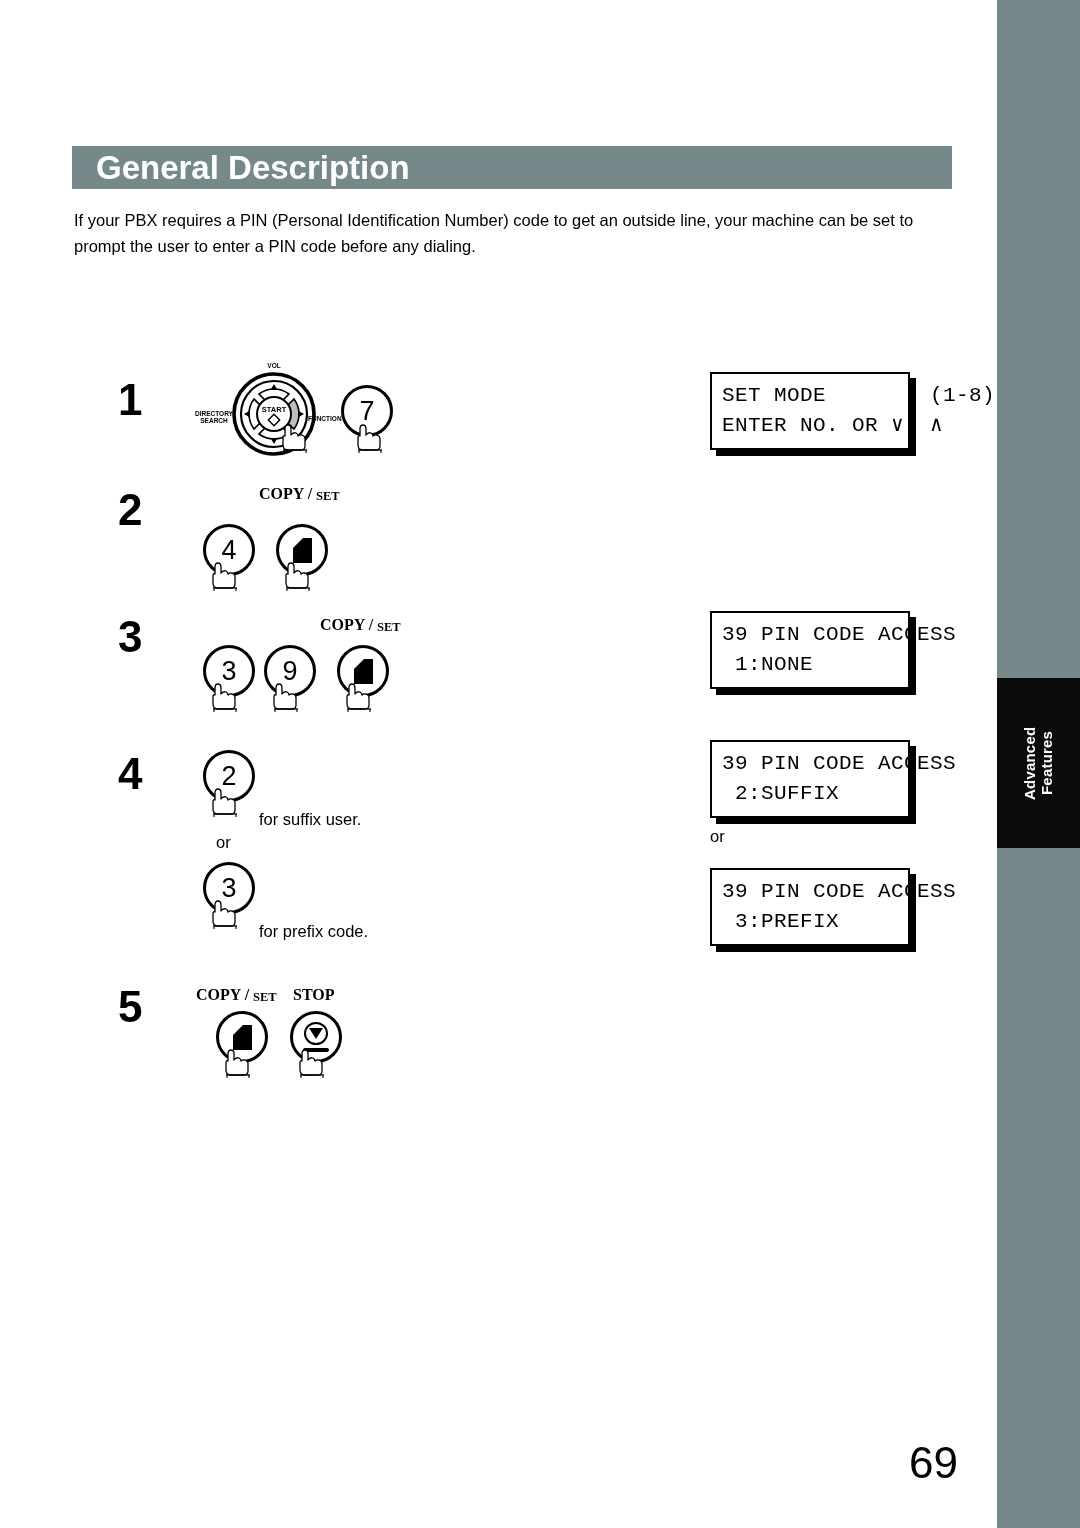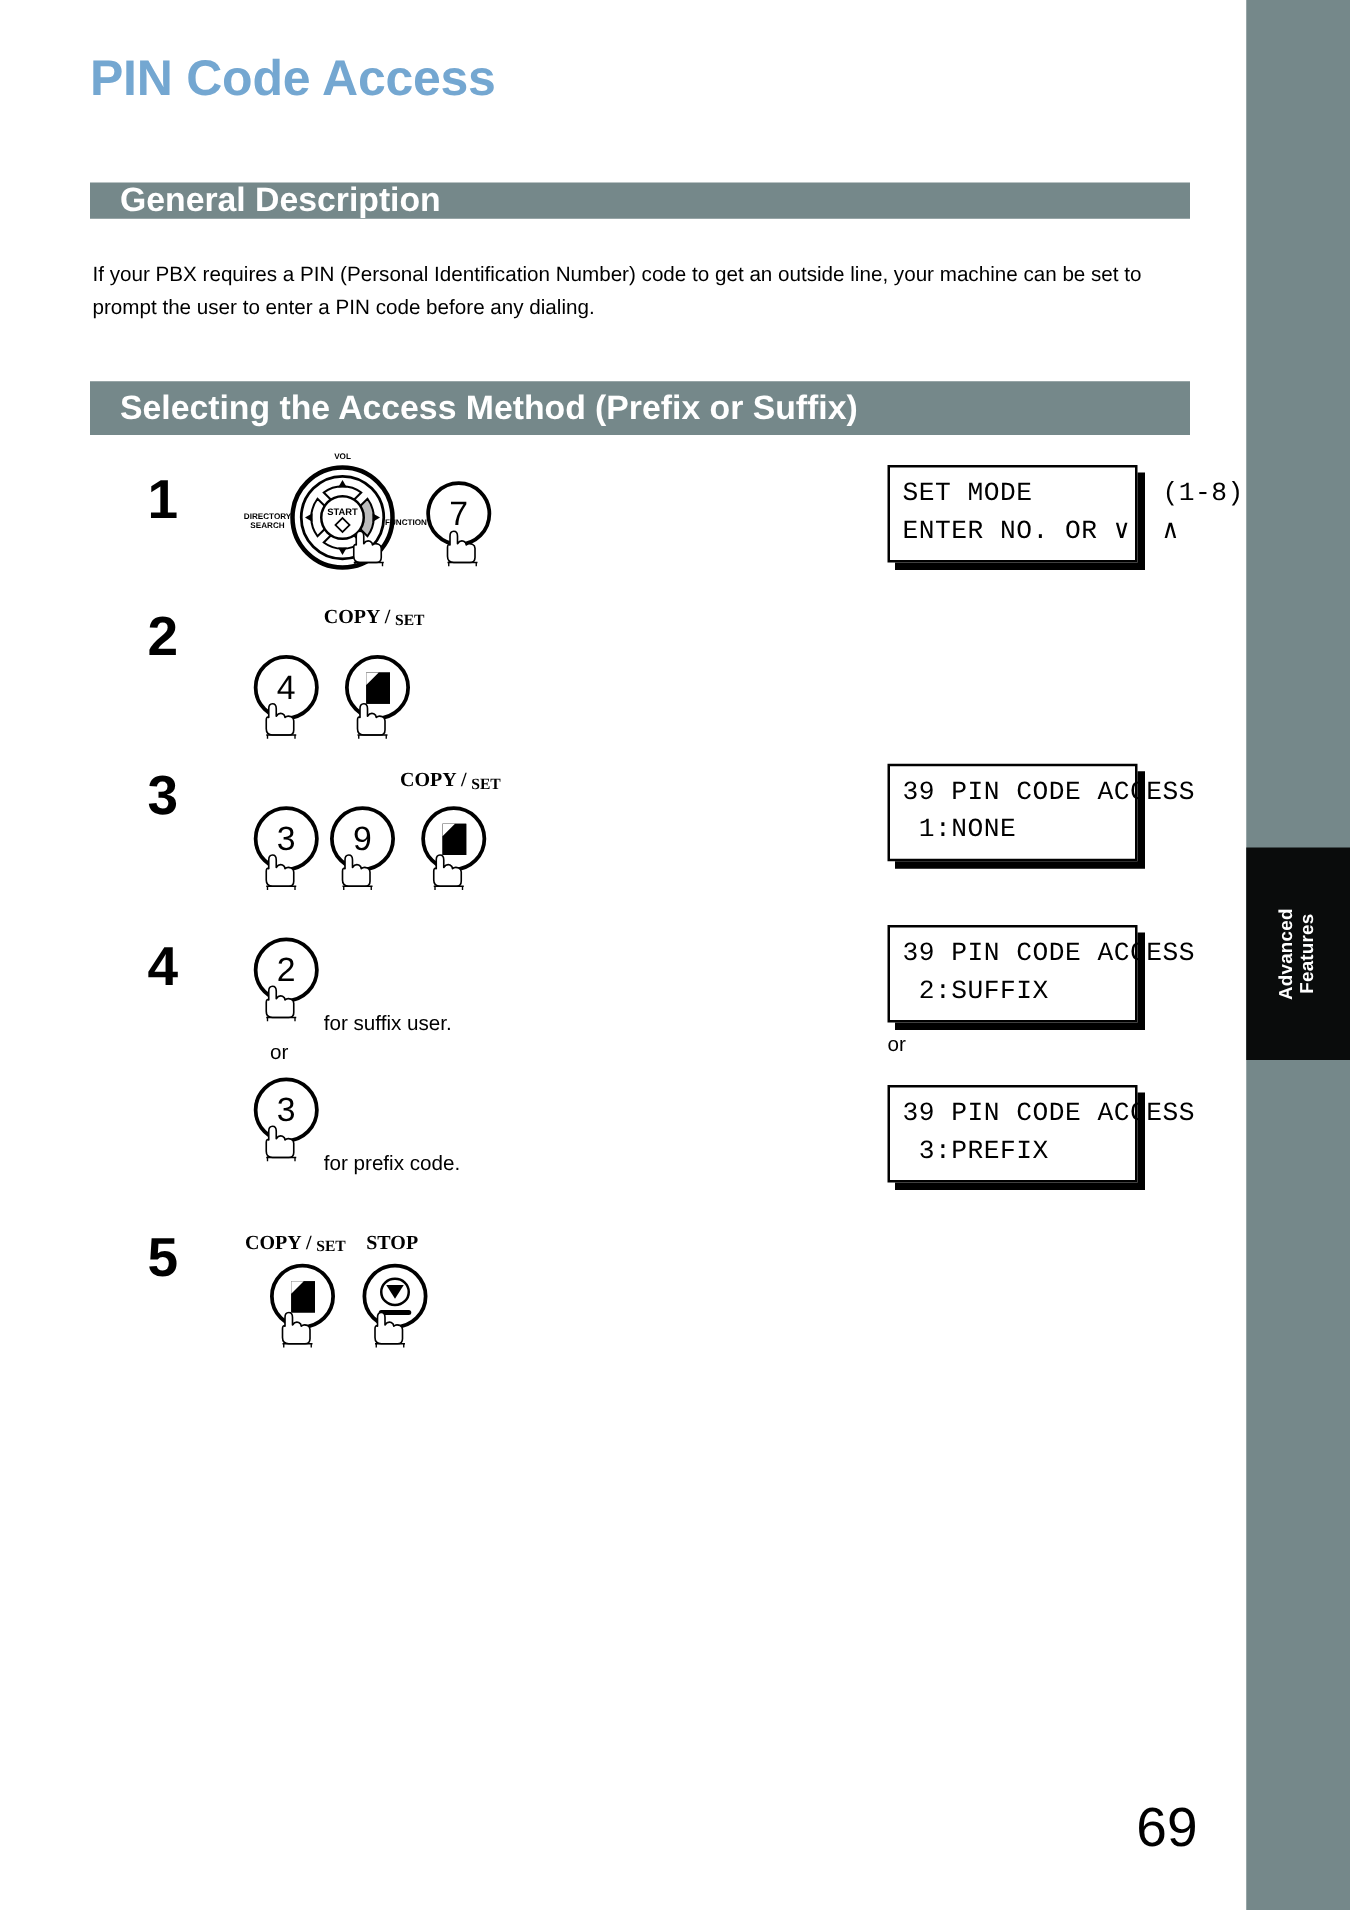--- a/index.html
+++ b/index.html
@@ -64,22 +64,22 @@
     background: #75888a;
     color: #ffffff;
     font-weight: bold;
     display: flex;
     align-items: center;
     box-sizing: border-box;
     padding-left: 24px;
   }
   #sec-general {
     left: 72px; top: 146px;
-    width: 880px; height: 29px;
-    font-size: 27px;
+    width: 880px; height: 43px;
+    font-size: 33px;
     text-align: center;
   }
   #sec-method {
     left: 72px; top: 305px;
     width: 880px; height: 43px;
     font-size: 27px;
   }
   
   .body-text {
     position: absolute;
@@ -231,26 +231,24 @@
 <body>
 
 <div class="page">
 
   <div class="right-band"></div>
   <div class="side-tab">
     <div class="side-tab-label">Advanced
 Features</div>
   </div>
 
-  <div class="doc-title">PIN Code Access</div>
 
   <div class="sec-bar" id="sec-general">General Description</div>
   <div class="body-text">If your PBX requires a PIN (Personal Identification Number) code to get an outside line, your machine can be set to prompt the user to enter a PIN code before any dialing.</div>
 
-  <div class="sec-bar" id="sec-method">Selecting the Access Method (Prefix or Suffix)</div>
 
   <div class="step-num" style="left:118px; top:378px;">1</div>
 
   <div class="navwheel" style="left:232px; top:372px; width:84px; height:84px;">
     <svg width="84" height="84" viewBox="0 0 84 84">
       <circle cx="42" cy="42" r="40" fill="#fff" stroke="#000" stroke-width="3.6"></circle>
       <circle cx="42" cy="42" r="33" fill="#fff" stroke="#000" stroke-width="2.2"></circle>
 
       <path d="M 62 27 A 25 25 0 0 1 62 57 L 55 50 A 16 16 0 0 0 55 34 Z" fill="#bdbdbd" stroke="#000" stroke-width="1.6"></path>
       <path d="M 22 27 A 25 25 0 0 0 22 57 L 29 50 A 16 16 0 0 1 29 34 Z" fill="#fff" stroke="#000" stroke-width="1.6"></path>

